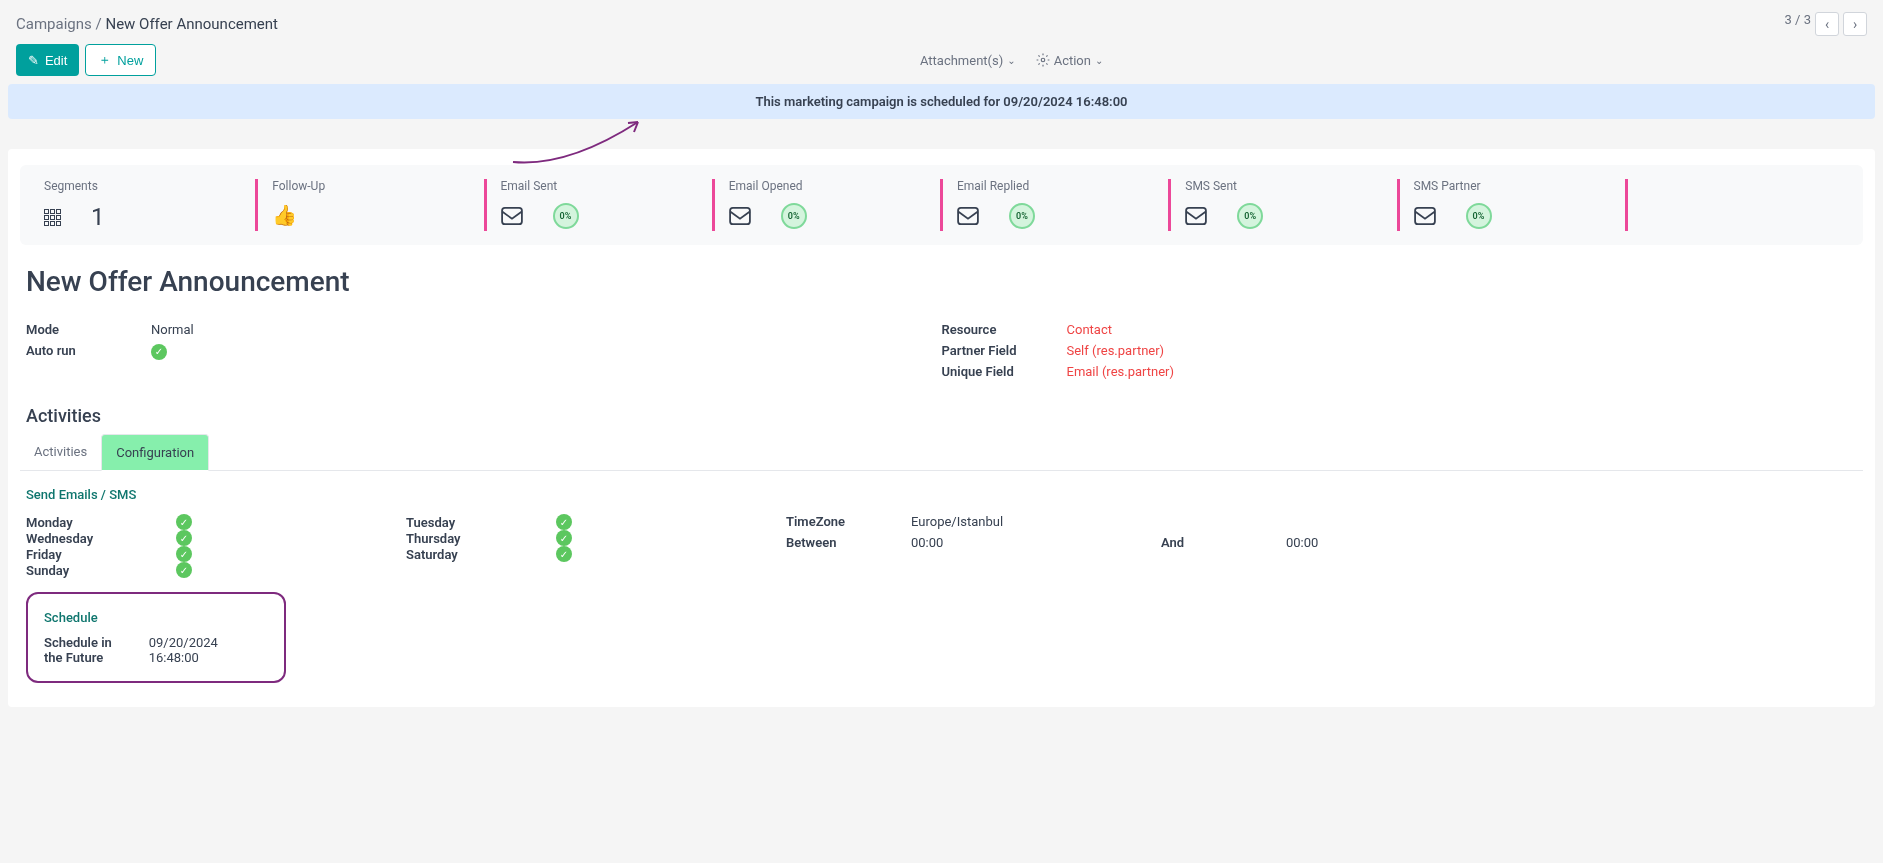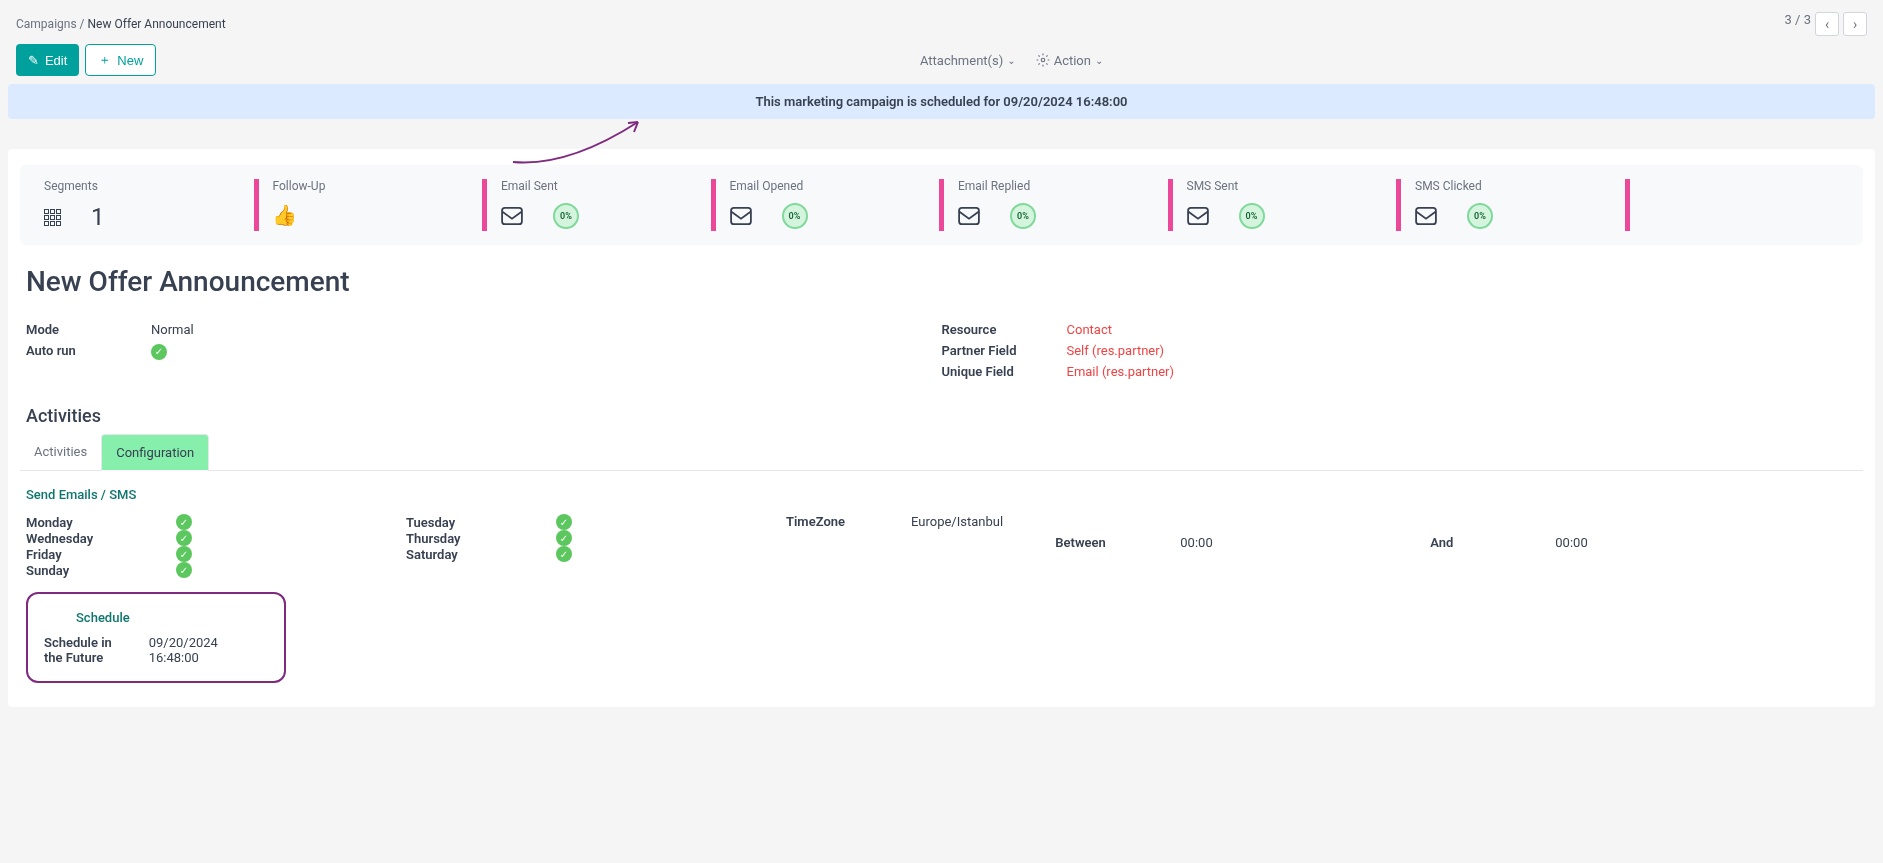--- a/index.html
+++ b/index.html
@@ -1,39 +1,39 @@
 <!DOCTYPE html>
 <html><head>
 <meta charset="utf-8">
 <style>
 * { box-sizing: border-box; margin: 0; padding: 0; }
 body { font-family: -apple-system, BlinkMacSystemFont, "Segoe UI", Roboto, sans-serif; background: #f5f5f5; color: #374151; font-size: 13px; }
 
 .page { padding: 8px; }
 .breadcrumb-row { display: flex; justify-content: space-between; align-items: center; padding: 4px 8px 8px; }
-.breadcrumb { font-size: 12px; color: #6b7280; }
+.breadcrumb { font-size: 15px; color: #6b7280; }
 .breadcrumb .current { color: #374151; }
 .pager { display: flex; align-items: flex-start; gap: 4px; font-size: 13px; color: #6b7280; }
 .pager-btn { width: 24px; height: 24px; border: 1px solid #d1d5db; background: #fff; border-radius: 3px; display:flex; align-items:center; justify-content:center; cursor:pointer; font-size:14px; color:#6b7280;}
 
 .toolbar-row { display:flex; align-items:center; padding: 0 8px 8px; }
 .toolbar-left { display:flex; gap:6px; }
 .btn-edit { background:#00a09d; color:#fff; border:none; border-radius:4px; padding:6px 12px; display:flex; align-items:center; gap:6px; cursor:pointer; font-size:13px;}
 .btn-new { background:#fff; color:#00a09d; border:1px solid #00a09d; border-radius:4px; padding:6px 12px; display:flex; align-items:center; gap:6px; cursor:pointer; font-size:13px;}
 .toolbar-center { flex:1; display:flex; justify-content:center; gap:20px; color:#6b7280;}
 .dd { display:flex; align-items:center; gap:4px; cursor:pointer;}
 .caret { font-size:10px; }
 
 .banner { background:#dbeafe; color:#374151; text-align:center; padding:10px; border-radius:4px; margin: 0 0 30px 0; font-weight:600; font-size:13px;}
 .main-card { background:#fff; border-radius:4px; padding: 16px 12px 24px; position:relative;}
 
 .arrow-svg { position:absolute; top:-32px; left:500px; width:150px; height:50px; pointer-events:none;}
 
 .stats-row { background:#f8f9fa; border-radius:6px; padding:14px 10px; display:flex; margin-bottom:20px;}
-.stat-box { flex:1; border-right:5px solid #ec4899; padding:0 14px; position:relative;}
+.stat-box { flex:1; border-right:3px solid #ec4899; padding:0 14px; position:relative;}
 .stat-box:last-child { border-right:none; }
 .stat-label { color:#6b7280; font-size:12px; margin-bottom:10px; display:block;}
 .stat-body { display:flex; align-items:center; gap:30px;}
 .pct-badge { width:26px; height:26px; border:2px solid #7fd99a; border-radius:50%; background:#d4f4dd; display:flex; align-items:center; justify-content:center; font-size:9px; font-weight:600; color:#166534;}
 .seg-count { font-size:24px; color:#374151;}
 
 .title { font-size:28px; color:#374151; margin:10px 6px 24px; font-weight:500;}
 
 .field-grid { display:flex; padding:0 6px 20px;}
 .field-col { flex:1;}
@@ -48,21 +48,21 @@
 .tabs { display:flex; border-bottom:1px solid #e5e7eb; margin-bottom:16px;}
 .tab { padding:10px 14px; color:#6b7280; cursor:pointer; font-size:13px;}
 .tab.active { color:#374151; background:#86efac; border:1px solid #e5e7eb; border-bottom:1px solid #fff; margin-bottom:-1px; border-radius:4px 4px 0 0;}
 
 .config-section { padding:0 6px;}
 .sub-title { font-size:13px; color:#0f766e; margin-bottom:12px; font-weight:500;}
 .day-row { display:flex; align-items:flex-end; gap:80px;}
 .day-label { width:70px; font-weight:600;}
 
 .schedule-box { border:2px solid #7e2a7e; border-radius:12px; padding:16px; margin-top:14px; width:260px;}
-.schedule-box .sub-title { margin-bottom:10px;margin-left:32px;}
+.schedule-box .sub-title { margin-bottom:10px;}
 .sched-row { display:flex; gap:22px;}
 .sched-label { width:85px; font-weight:600; font-size:13px;}
 
 .grid-icon { display:inline-grid; grid-template-columns:repeat(3,5px); grid-template-rows:repeat(3,5px); gap:1px;}
 .grid-icon span{ border:1px solid #374151;}
 .thumb { font-size:20px;}
 .envelope-svg { width:22px; height:18px;}
 .gear-svg{width:14px;height:14px;}
 </style>
 </head>
@@ -175,21 +175,21 @@
       <span class="stat-label">SMS Sent</span>
       <div class="stat-body">
         <svg class="envelope-svg" viewBox="0 0 24 20" fill="none" stroke="#374151" stroke-width="2">
               <rect x="1" y="1" width="22" height="18" rx="3"></rect>
               <path d="M1 5l11 8 11-8"></path>
             </svg>
         <span class="pct-badge">0%</span>
       </div>
     </div>
     <div class="stat-box">
-      <span class="stat-label">SMS Clicked</span>
+      <span class="stat-label">SMS Partner</span>
       <div class="stat-body">
         <svg class="envelope-svg" viewBox="0 0 24 20" fill="none" stroke="#374151" stroke-width="2">
               <rect x="1" y="1" width="22" height="18" rx="3"></rect>
               <path d="M1 5l11 8 11-8"></path>
             </svg>
         <span class="pct-badge">0%</span>
       </div>
     </div>
     <div class="stat-box"></div>
   </div>
@@ -263,21 +263,21 @@
         <div class="day-row">
               <span class="day-label">Saturday</span>
               <span class="check-badge">✓</span>
             </div>
       </div>
       <div style="flex:1;">
         <div class="field-row">
           <div class="field-label">TimeZone</div>
           <div class="field-value">Europe/Istanbul</div>
         </div>
-        <div class="field-row" style="align-items:center;justify-content:center;">
+        <div class="field-row" style="align-items:center;">
           <div class="field-label">Between</div>
           <div class="field-value" style="width:250px;">00:00</div>
           <div class="field-label" style="width:125px;">And</div>
           <div class="field-value">00:00</div>
         </div>
       </div>
     </div>
 
     <div class="schedule-box">
       <div class="sub-title">Schedule</div>

